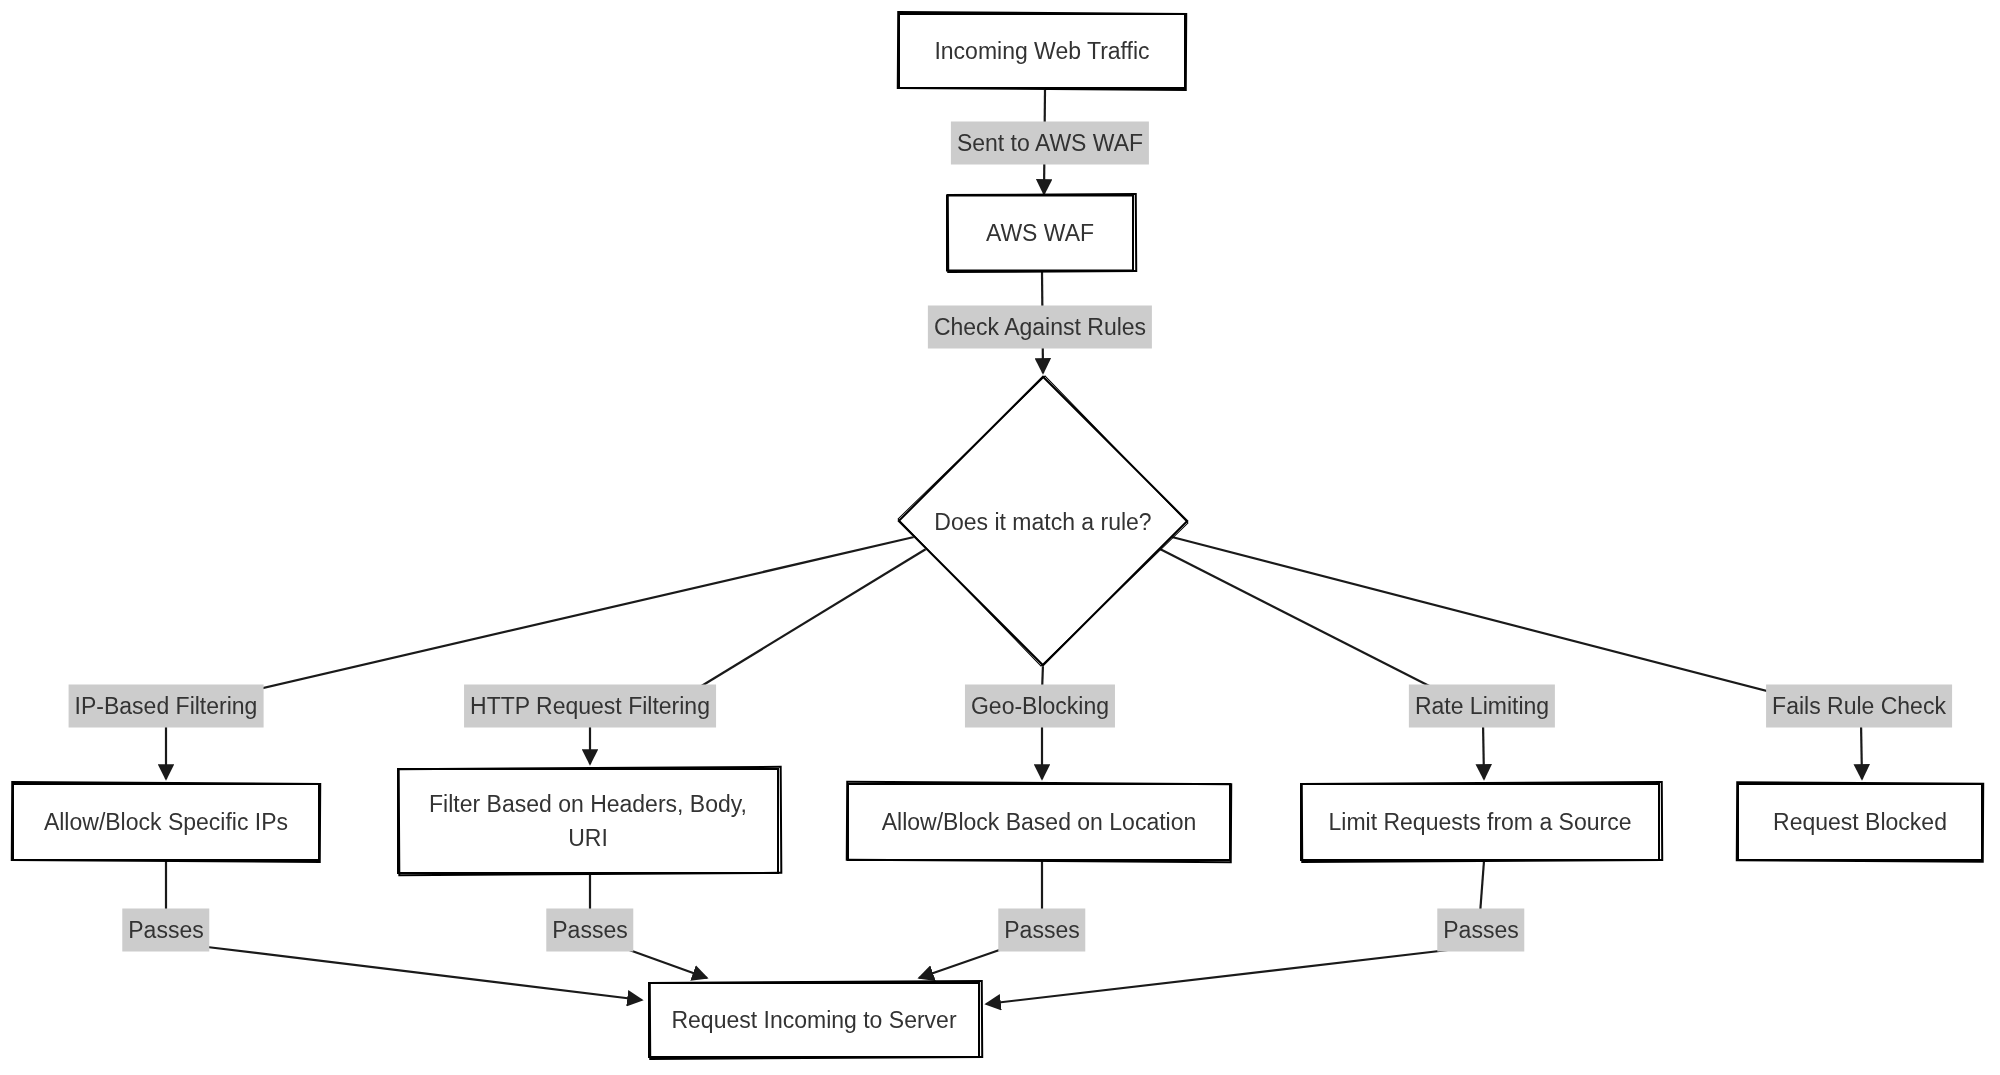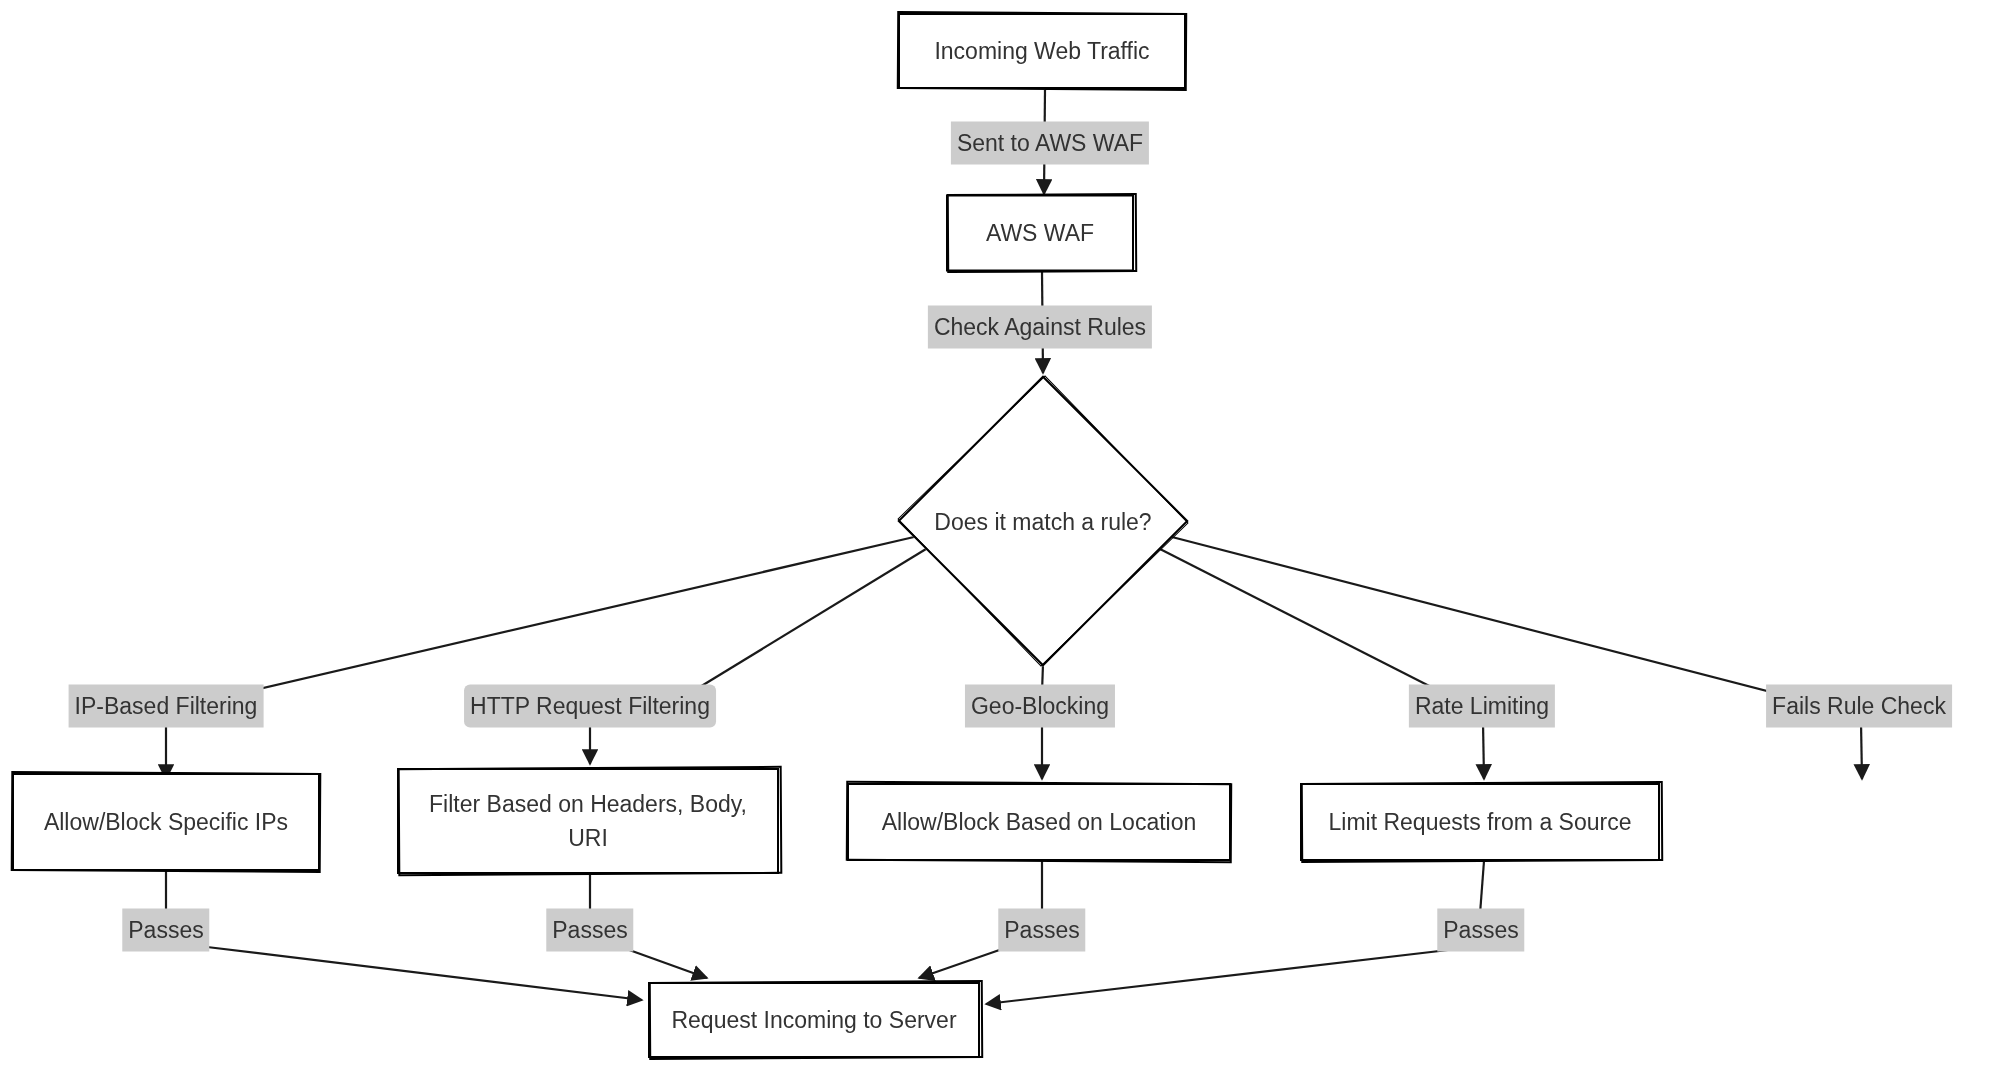--- a/index.html
+++ b/index.html
@@ -118,48 +118,51 @@
     <span>Incoming Web Traffic</span>
   </div>
 
   <div class="node sk2" style="left:1040px; top:233px; width:188px; height:77px;">
     <span>AWS WAF</span>
   </div>
 
   <div class="diamond"></div>
   <div class="diamond-label">Does it match a rule?</div>
 
-  <div class="node" style="left:166px; top:822px; width:308px; height:98px;">
+  <div class="node" style="left:166px; top:822px; width:308px; height:78px;">
     <span>Allow/Block Specific IPs</span>
   </div>
 
   <div class="node sk2" style="left:588px; top:821px; width:382px; height:106px; padding:0 24px;">
     <span>Filter Based on Headers, Body, URI</span>
   </div>
 
   <div class="node" style="left:1039px; top:822px; width:384px; height:78px;">
     <span>Allow/Block Based on Location</span>
   </div>
 
   <div class="node sk2" style="left:1480px; top:822px; width:360px; height:78px;">
     <span>Limit Requests from a Source</span>
   </div>
 
+  <div class="node" style="left:1860px; top:822px; width:246px; height:78px;">
+    <span>Request Blocked</span>
+  </div>
 
   <div class="node sk2" style="left:814px; top:1020px; width:332px; height:76px;">
     <span>Request Incoming to Server</span>
   </div>
 
   <div class="elabel" style="left:1050px; top:143px;">Sent to AWS WAF</div>
 
   <div class="elabel" style="left:1040px; top:327px;">Check Against Rules</div>
 
   <div class="elabel" style="left:166px; top:706px;">IP-Based Filtering</div>
 
-  <div class="elabel" style="left:590px; top:706px;border-radius:6px;">HTTP Request Filtering</div>
+  <div class="elabel" style="left:590px; top:706px;">HTTP Request Filtering</div>
 
   <div class="elabel" style="left:1040px; top:706px;text-align:center;">Geo-Blocking</div>
 
   <div class="elabel" style="left:1482px; top:706px;">Rate Limiting</div>
 
   <div class="elabel" style="left:1859px; top:706px;">Fails Rule Check</div>
 
   <div class="elabel" style="left:166px; top:930px;">Passes</div>
 
   <div class="elabel" style="left:590px; top:930px;">Passes</div>

